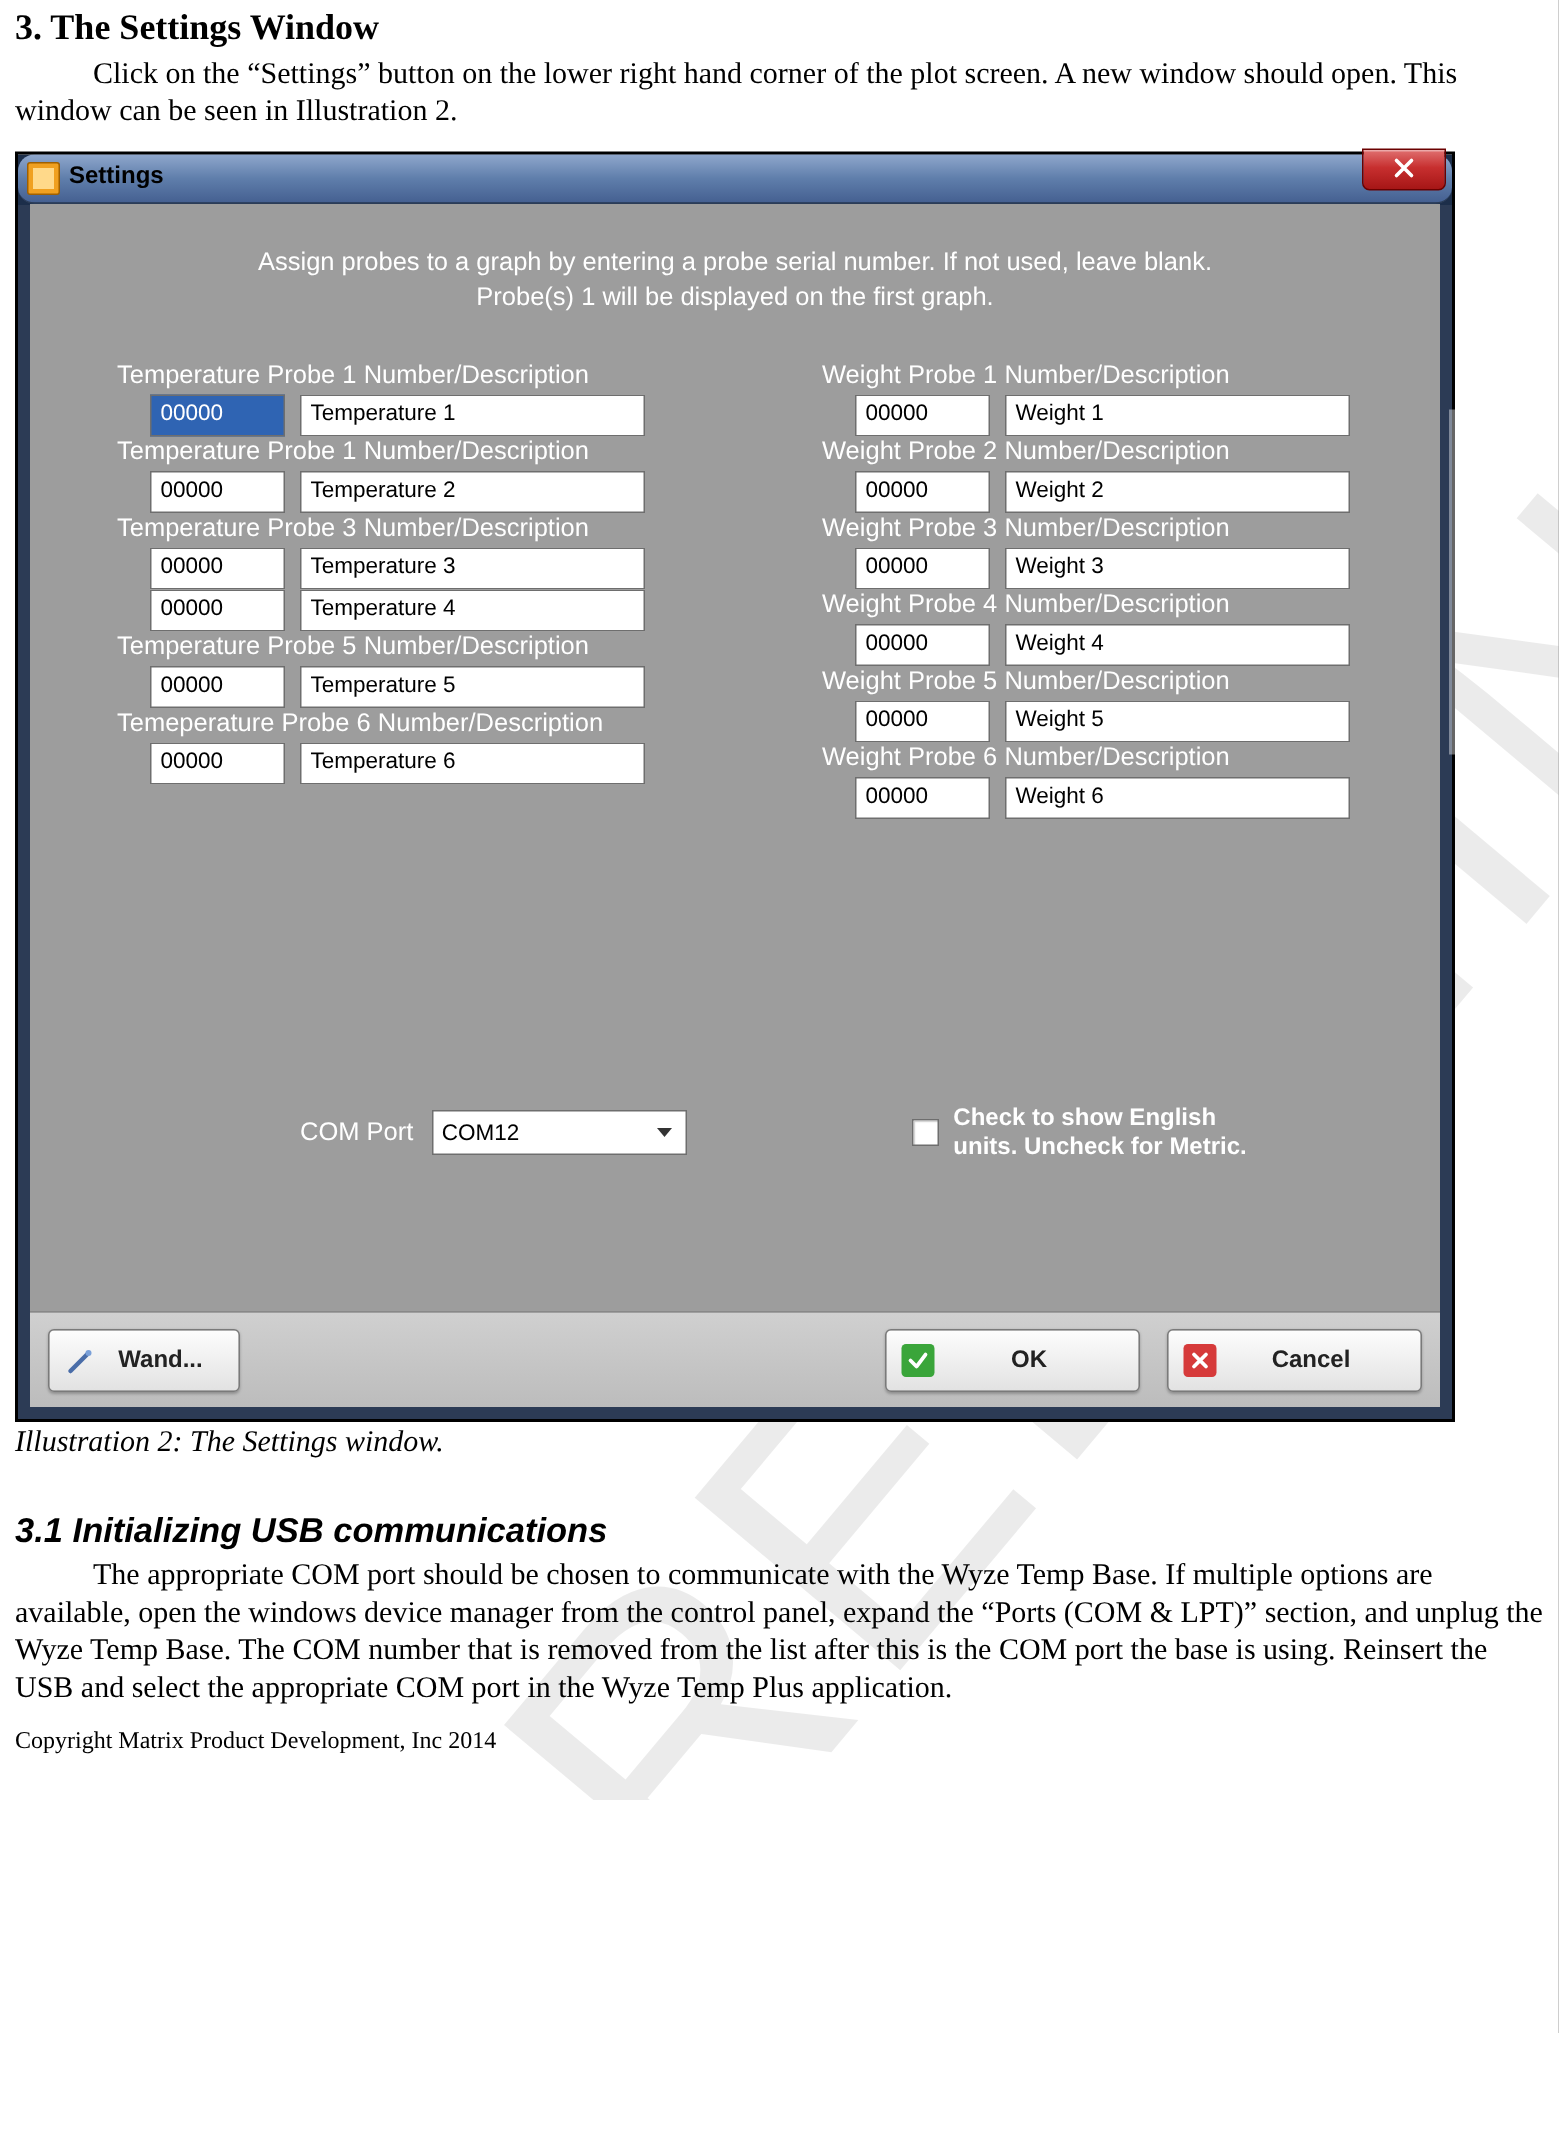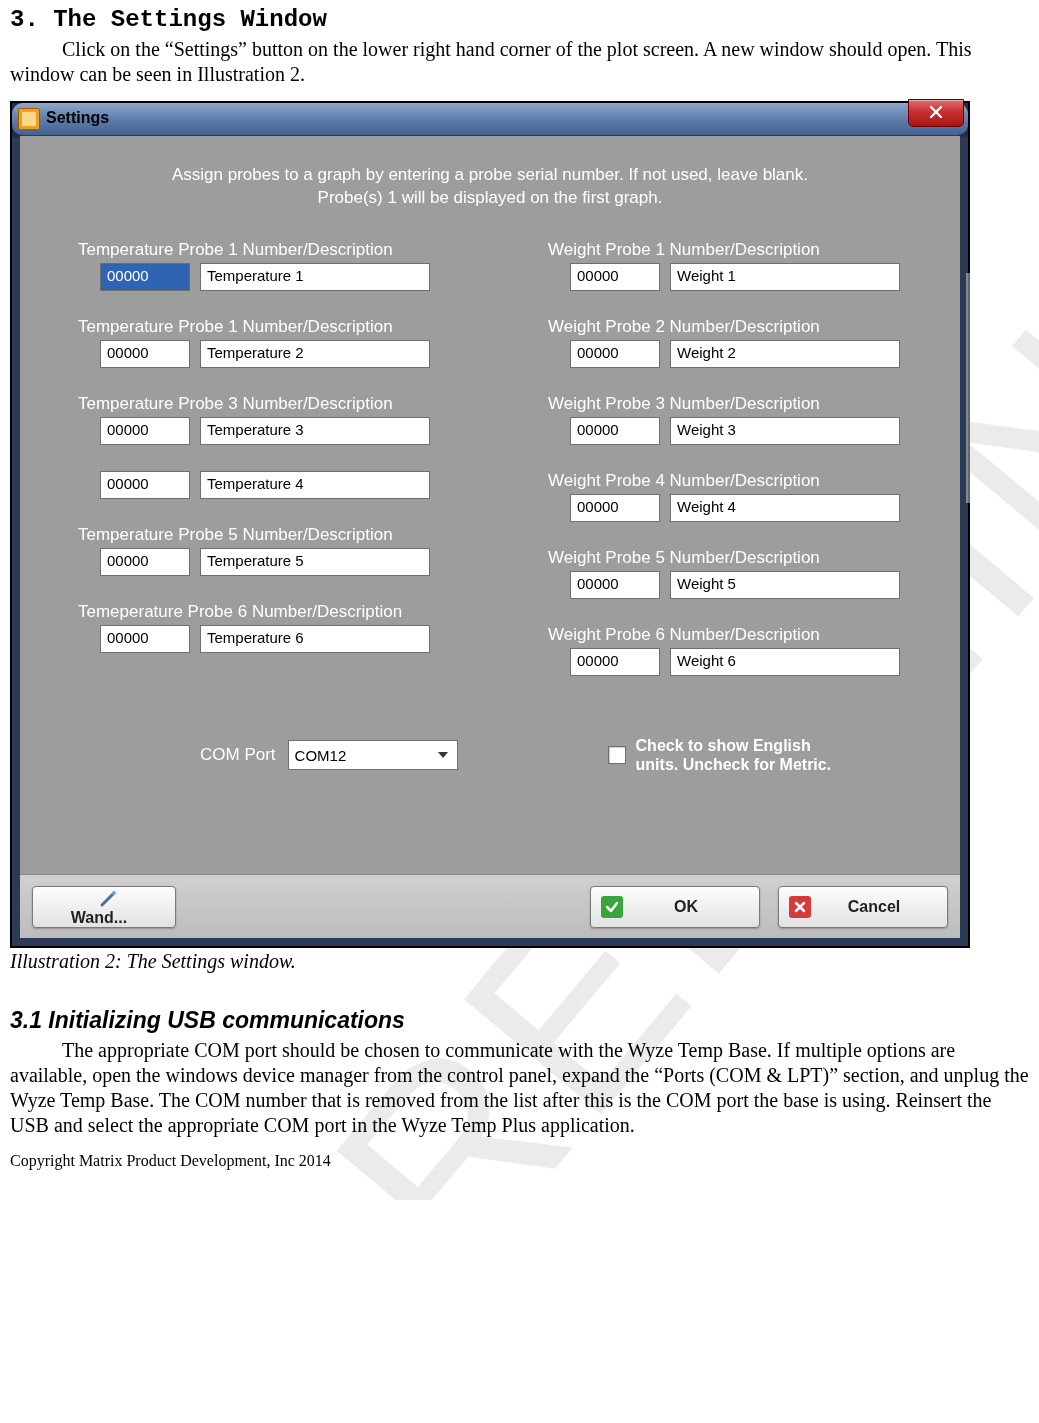--- a/index.html
+++ b/index.html
@@ -6,21 +6,21 @@
   body {
     margin: 0;
     padding: 0;
     font-family: "Times New Roman", serif;
     background: #fff;
     color: #000;
     width: 1039px;
     position: relative;
   }
   .page { padding: 0 10px 30px 10px; }
-  .h-sec { font-family: Liberation Mono, monospace; font-weight: bold; font-size: 24px; margin: 6px 0 4px 0; }
+  .h-sec { font-family: Liberation Serif, serif; font-weight: bold; font-size: 24px; margin: 6px 0 4px 0; }
   .body-p { font-size: 20px; line-height: 1.25; margin: 2px 0 14px 0; }
   .body-p .indent { display: inline-block; width: 52px; }
   .h-sub { font-family: Arial, Helvetica, sans-serif; font-weight: bold; font-style: italic; font-size: 23px; margin: 34px 0 4px 0; }
   .caption { font-style: italic; font-size: 20px; margin: 2px 0 0 0; }
   .footer { font-size: 16px; }
 
   
   .wm {
     position: absolute;
     left: -60px; top: 500px;
@@ -88,21 +88,21 @@
     background: linear-gradient(to bottom, #d0d0d0, #bcbcbc);
     border-top: 1px solid #888;
   }
   .instr {
     text-align: center; color: #fff;
     font-size: 17px; padding-top: 28px; line-height: 1.35;
   }
 
   .cols { display: flex; position: absolute; top: 104px; left: 0; right: 0; }
   .col { flex: 1; padding: 0 24px 0 38px; }
-  .probe { margin-bottom: 26px; }
+  .probe { }
   .probe-label { color: #fff; font-size: 17px; margin-bottom: 3px; padding-left: 20px; }
   .row-inputs { display: flex; gap: 10px; padding-left: 42px; }
   .txt {
     height: 28px; border: 1px solid #6e6e6e;
     background: #fff; font-size: 15px;
     padding: 3px 6px; font-family: "Segoe UI", Tahoma, Arial, sans-serif;
   }
   .num { width: 90px; }
   .desc { width: 230px; }
   .sel-hl { background: #2f64b3; color: #fff; }
@@ -137,21 +137,21 @@
     display: flex; align-items: center;
     font-size: 16px; font-weight: bold; color: #222;
     box-shadow: 0 1px 2px rgba(0,0,0,0.25);
     padding: 0;
   }
   .winbtn .ic {
     width: 22px; height: 22px; margin-left: 10px;
     display: flex; align-items: center; justify-content: center;
   }
   .winbtn .lbl { flex: 1; text-align: center; padding-right: 10px; }
-  .btn-wand { left: 12px; top: 11px; width: 144px; flex-direction: column; }
+  .btn-wand { left: 12px; top: 11px; width: 128px; }
   .btn-ok   { right: 200px; top: 11px; width: 170px; }
   .btn-cancel { right: 12px; top: 11px; width: 170px; }
 
   .ic-ok { background: #3aa53a; border-radius: 3px; }
   .ic-cancel { background: #d63a3a; border-radius: 3px; }
   .ic-wand svg { display:block; }
 
   
   .shot::after {
     content:""; position:absolute; right:-2px; top:170px; width:4px; height:230px;

